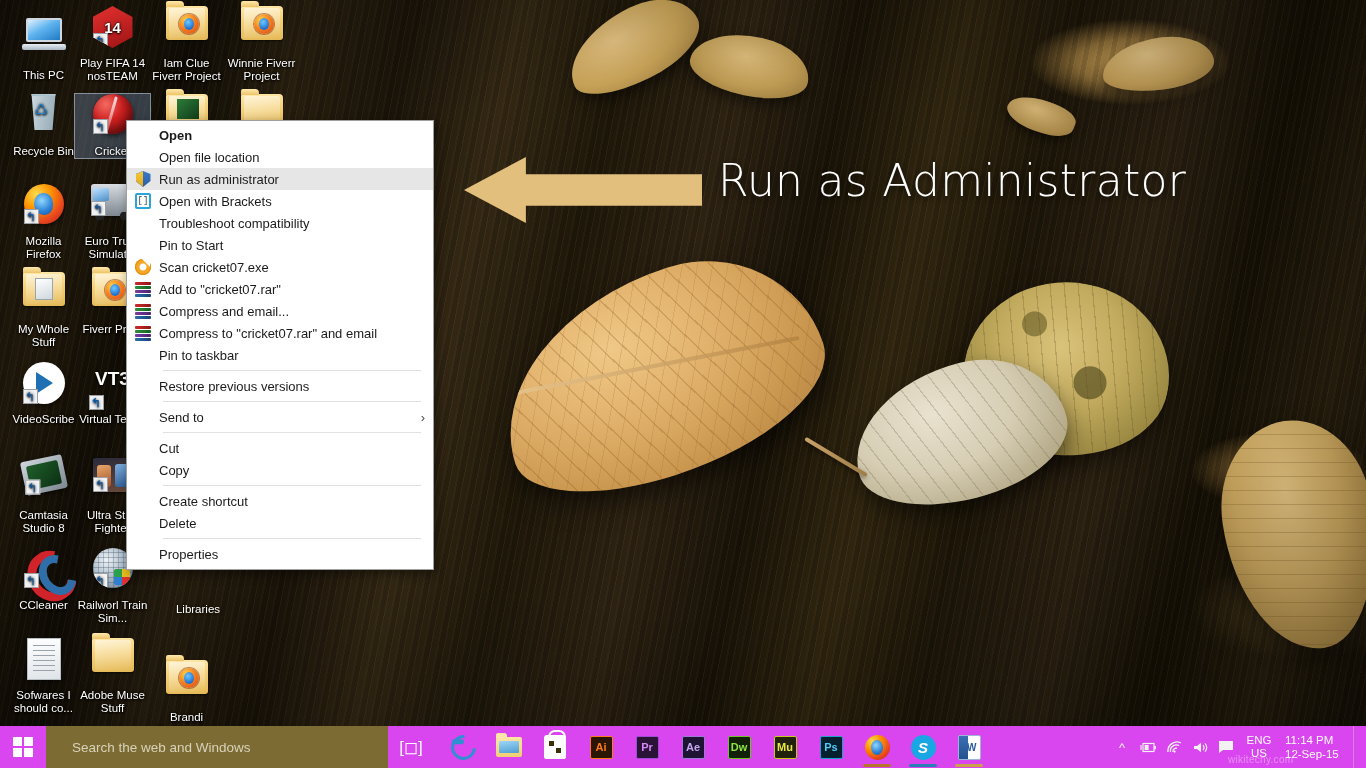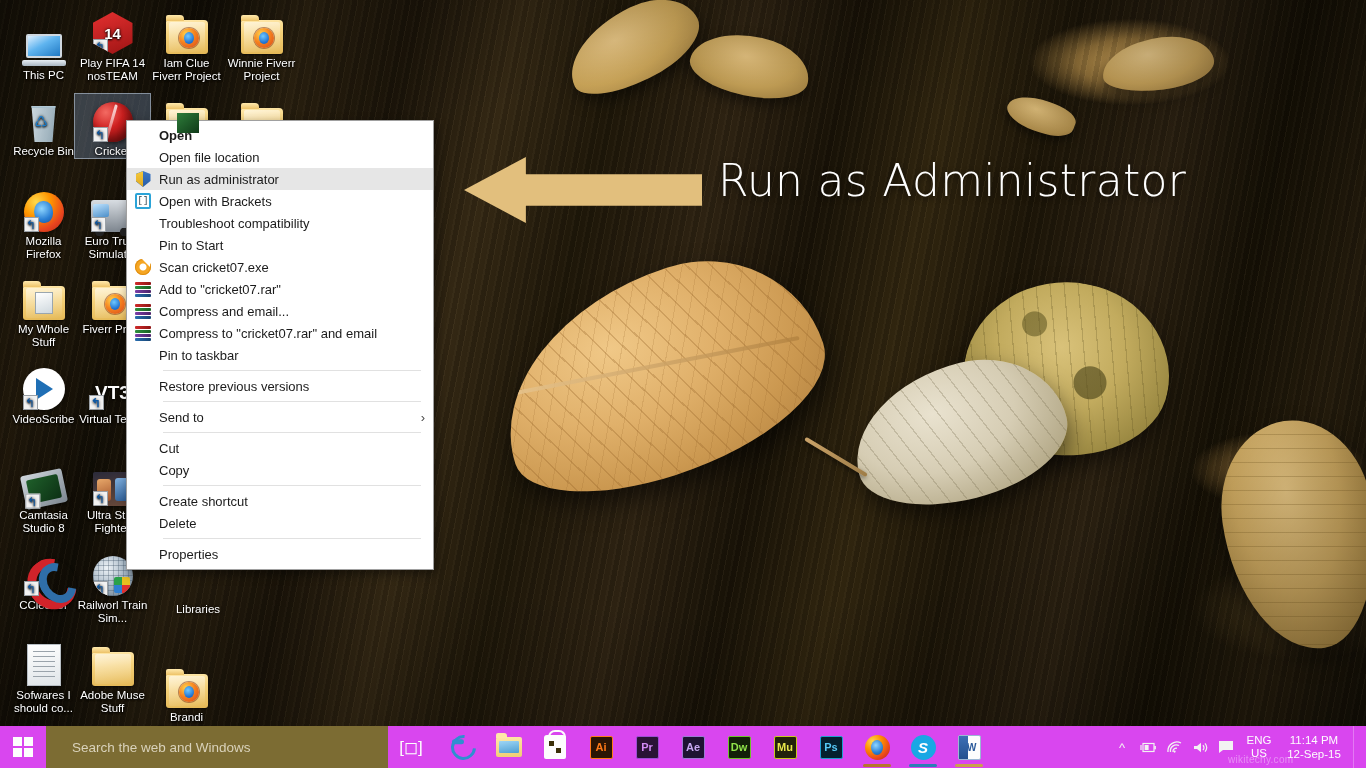--- a/index.html
+++ b/index.html
@@ -129,21 +129,21 @@
   
   #desktop-icons{ position:absolute; inset:0; }
   .dicon{
     position:absolute; width:75px; text-align:center;
     color:#fff; font-size:11.5px; line-height:13px;
     text-shadow:0 0 3px rgba(0,0,0,.95), 0 1px 2px rgba(0,0,0,.95);
     cursor:default;
   }
   .dicon .glyph{
     width:48px; height:48px; margin:0 auto 3px; position:relative;
-    display:flex; align-items:flex-end; justify-content:center;
+    display:flex; align-items:flex-start; justify-content:center;
   }
   .dicon.sel{ background:rgba(120,150,190,.35); outline:1px solid rgba(190,210,235,.65); }
   .dlabel{ display:block; padding:0 1px; }
 
   
   .folder{ width:42px;height:34px;position:relative;
     background:linear-gradient(175deg,#ffe9ad 0%,#f5d179 42%,#e4b856 100%);
     border-radius:2px 4px 3px 3px; box-shadow:0 1px 2px rgba(0,0,0,.6);}
   .folder::before{content:"";position:absolute;left:0;top:-5px;width:18px;height:6px;
     background:linear-gradient(180deg,#ffe9ad,#edc268);border-radius:2px 4px 0 0;}
@@ -359,21 +359,21 @@
   .word{width:23px;height:25px;background:#fdfdfd;border:1px solid #9bb6d4;border-radius:2px;
      position:relative;display:flex;align-items:center;justify-content:flex-end;}
   .word::before{content:"";position:absolute;left:0;top:0;bottom:0;width:9px;
      background:linear-gradient(180deg,#3d6fb5,#23508f);}
   .word span{font-size:10px;color:#2b5a9b;font-weight:bold;padding-right:3px;}
 
   #tray{ margin-left:auto;display:flex;align-items:center;height:42px;padding-right:4px; }
   .trayicon{ width:26px;height:42px;display:flex;align-items:center;justify-content:center;
      color:#f2f2f2;font-size:13px;cursor:default; }
   #lang{ width:40px;text-align:center;color:#fdfdfd;font-size:11.5px;line-height:13px;cursor:default;padding:0 2px; }
-  #clock{ text-align:center;color:#fdfdfd;font-size:11.5px;line-height:14px;padding:0 10px 0 6px;cursor:default;
+  #clock{ text-align:left;color:#fdfdfd;font-size:11.5px;line-height:14px;padding:0 10px 0 6px;cursor:default;
      min-width:74px; }
   #showdesktop{ width:9px;height:42px;border-left:1px solid rgba(255,255,255,.28);cursor:default; }
   #watermark{ position:absolute;left:1228px;bottom:3px;font-size:10px;color:rgba(255,255,255,.38);
      letter-spacing:.3px; pointer-events:none; }
 </style>
 </head>
 <body>
 
 <div id="wallpaper">
   <div id="grain"></div>

